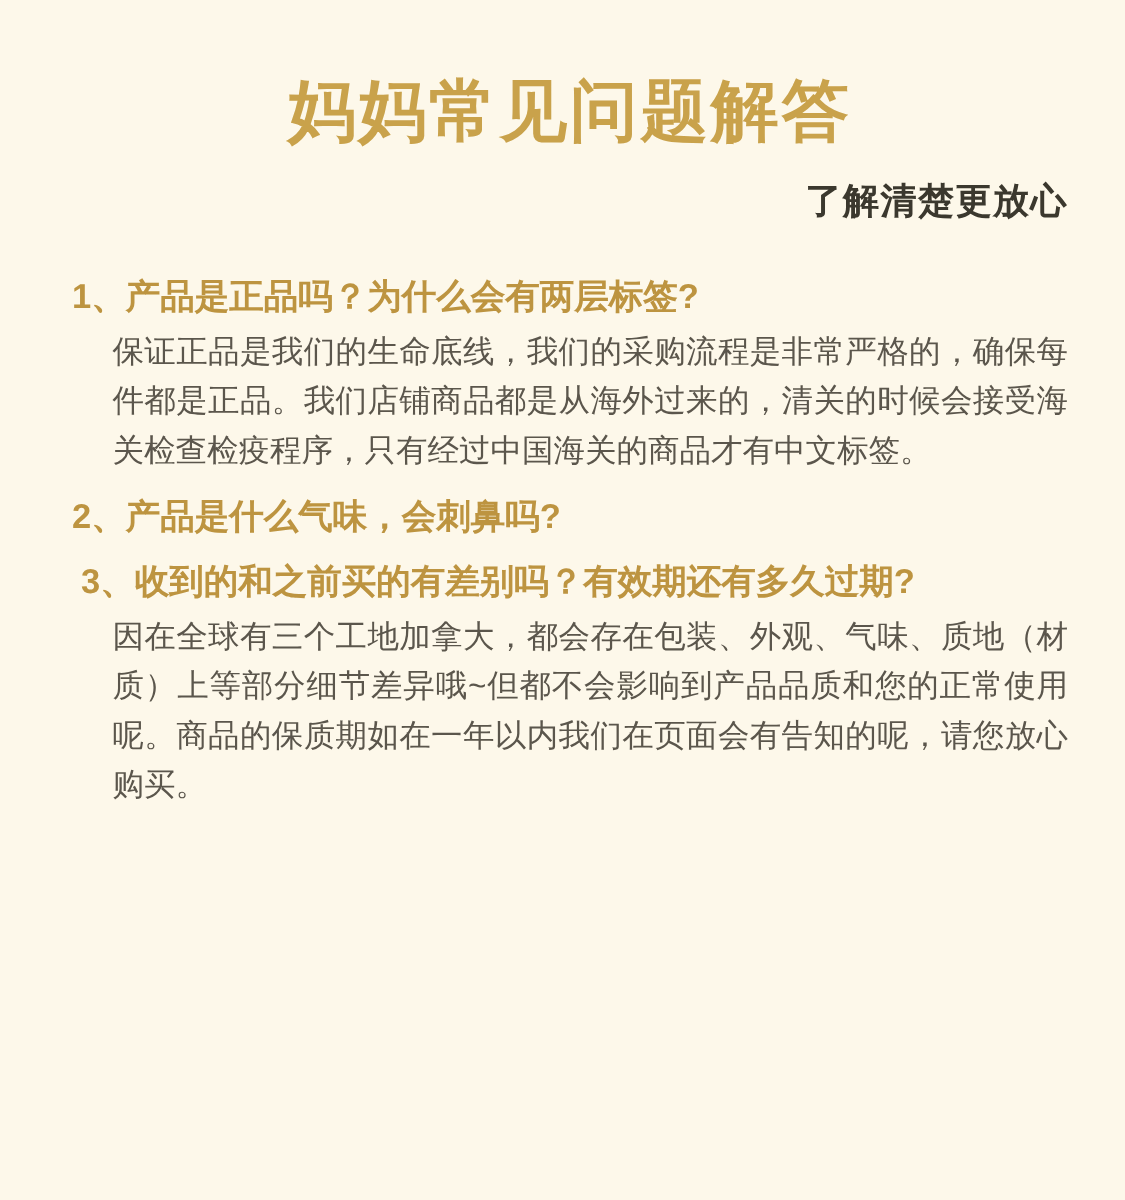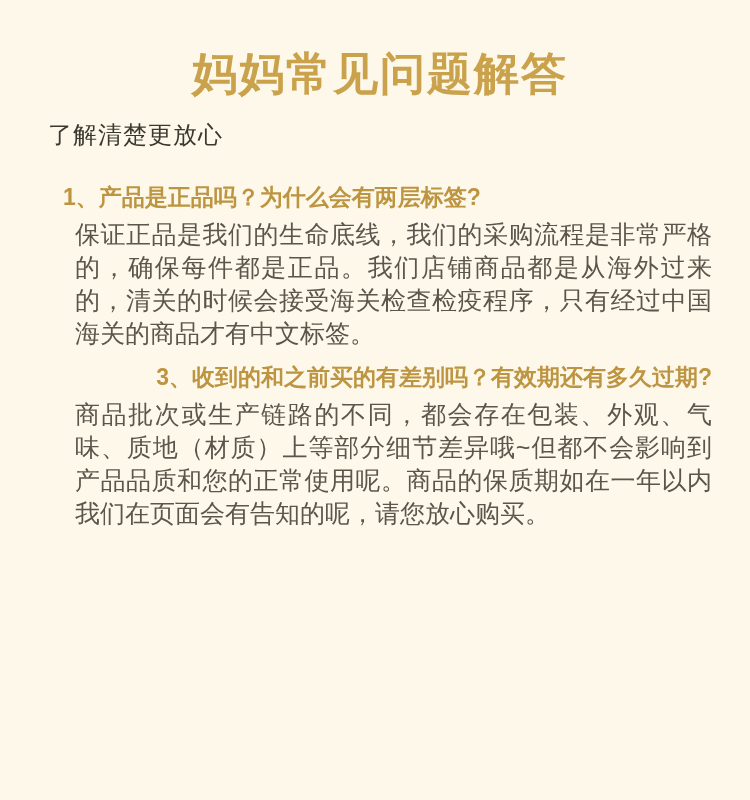--- a/index.html
+++ b/index.html
@@ -23,72 +23,73 @@
     margin: 0;
     text-align: center;
     font-size: 45px;
     line-height: 52px;
     font-weight: 700;
     color: #C9A24B;
     letter-spacing: 2px;
   }
   .subtitle {
     margin: 20px 0 0 0;
-    text-align: left;
+    text-align: right;
     font-size: 24px;
     line-height: 30px;
-    font-weight: 400;
+    font-weight: 700;
     color: #3B382E;
     letter-spacing: 1px;
   }
   .faq {
     margin-top: 32px;
   }
   .faq-item {
     margin: 0 0 12px 0;
   }
   .faq-item .q {
-    margin: 0 0 5px 15px;
+    margin: 0 0 5px 0;
     font-size: 23px;
     line-height: 31px;
     font-weight: 700;
     color: #BD9440;
   }
   .faq-item .a {
     margin: 0;
     padding-left: 27px;
-    font-size: 25px;
+    font-size: 21px;
     line-height: 33px;
     font-weight: 400;
     color: #5B564C;
     text-align: justify;
   }
   
-  .faq-item:nth-child(3) .q { margin-left: 6px; text-align: right; }
+  .faq-item:nth-child(3) .q { margin-left: 6px; }
   .faq-item:nth-child(4) .q { margin-left: -7px; }
 </style>
 </head>
 <body>
 
 <div class="page">
 
   <h1 class="title">妈妈常见问题解答</h1>
 
   <h2 class="subtitle">了解清楚更放心</h2>
 
   <div class="faq">
 
     <section class="faq-item">
       <h3 class="q">1、产品是正品吗？为什么会有两层标签?</h3>
       <p class="a">保证正品是我们的生命底线，我们的采购流程是非常严格的，确保每件都是正品。我们店铺商品都是从海外过来的，清关的时候会接受海关检查检疫程序，只有经过中国海关的商品才有中文标签。</p>
     </section>
 
     <section class="faq-item">
+      <h3 class="q">2、产品是什么气味，会刺鼻吗?</h3>
     </section>
 
     <section class="faq-item">
       <h3 class="q">3、收到的和之前买的有差别吗？有效期还有多久过期?</h3>
-      <p class="a">商品批次或生产链路的不同，都会存在包装、外观、气味、质地（材质）上等部分细节差异哦~但都不会影响到产品品质和您的正常使用呢。商品的保质期如在一年以内我们在页面会有告知的呢，请您放心购买。</p>
+      <p class="a">因在全球有三个工地加拿大，都会存在包装、外观、气味、质地（材质）上等部分细节差异哦~但都不会影响到产品品质和您的正常使用呢。商品的保质期如在一年以内我们在页面会有告知的呢，请您放心购买。</p>
     </section>
 
 
   </div>
 </div>
 
 </body></html>

